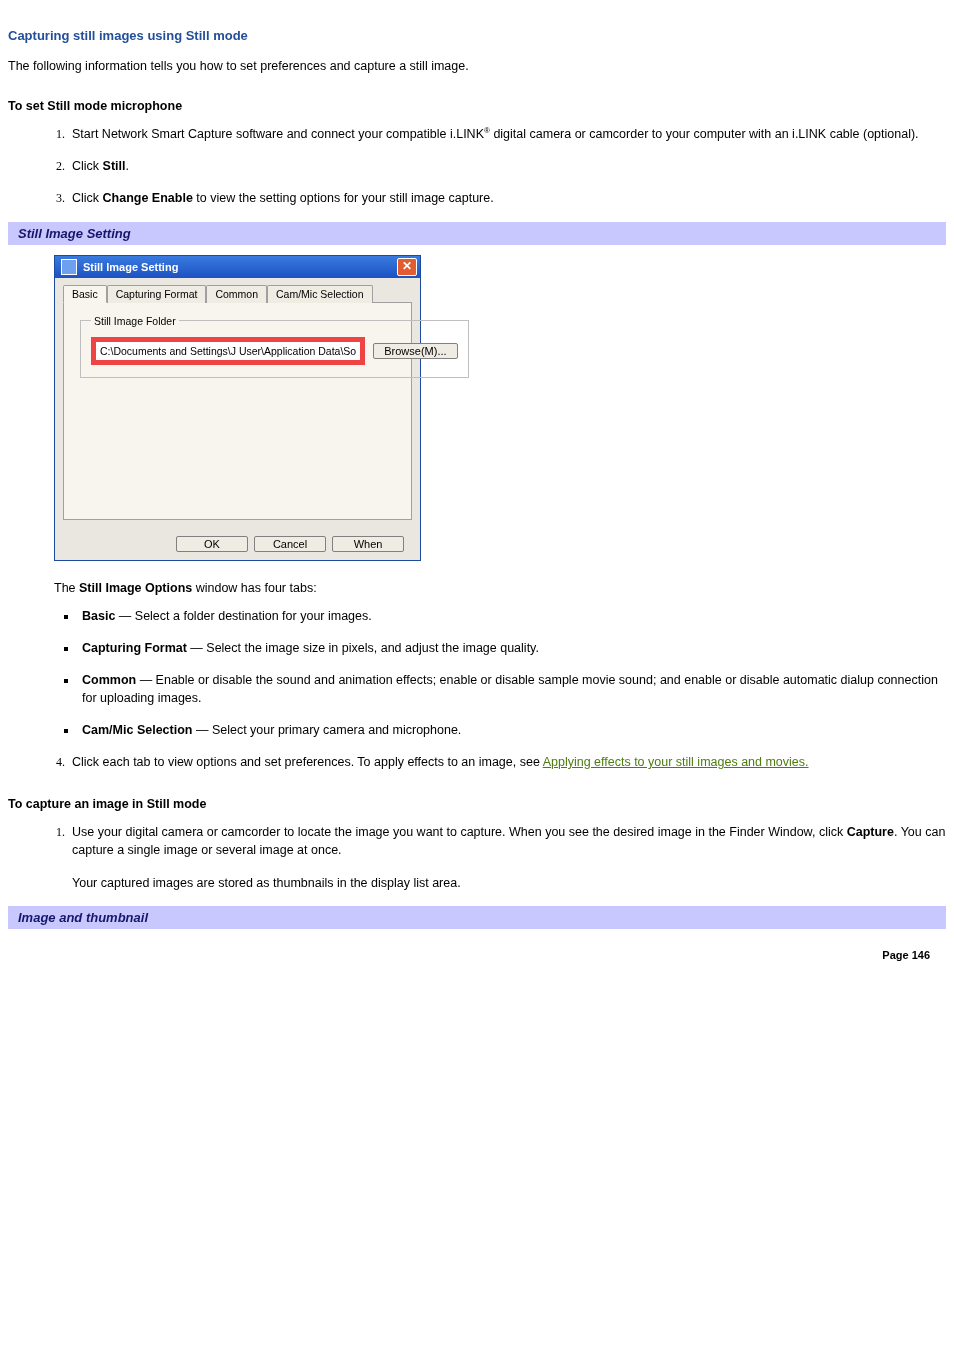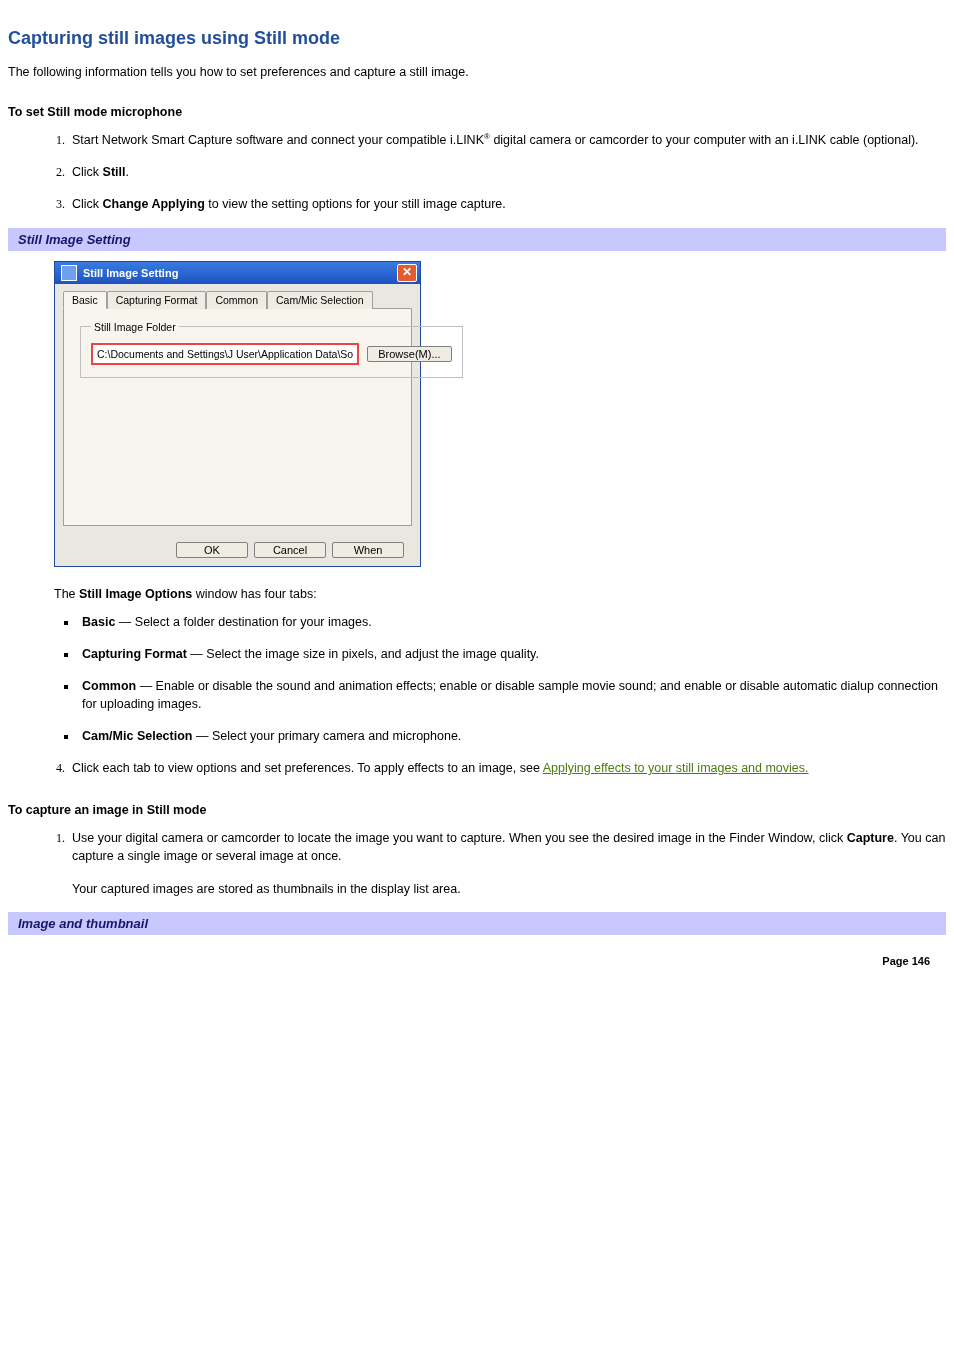--- a/index.html
+++ b/index.html
@@ -5,21 +5,21 @@
   body {
     font-family: Verdana, Geneva, sans-serif;
     font-size: 12.5px;
     color: #000;
     margin: 8px;
     background: #fff;
   }
   .page-title {
     color: #234f9a;
     font-weight: bold;
-    font-size: 18px;
+    font-size: 13px;
     margin: 20px 0 16px 0;
   }
   .intro {
     margin: 0 0 22px 0;
   }
   .section-hdr {
     font-weight: bold;
     margin: 26px 0 12px 0;
   }
   ol.numlist {
@@ -128,21 +128,21 @@
     font-size: 10.5px;
     padding: 0 3px;
   }
   .folder-row {
     display: flex;
     align-items: center;
     gap: 8px;
   }
   .path-box {
     flex: 1;
-    border: 2px solid #ef4444;
+    border: 5px solid #ef4444;
     background: #fff;
     font-size: 10.5px;
     padding: 2px 4px;
     height: 14px;
     line-height: 14px;
     overflow: hidden;
     white-space: nowrap;
   }
   .win-btn {
     font-size: 11px;
@@ -192,21 +192,21 @@
 <div class="section-hdr">To set Still mode microphone</div>
 
 <ol class="numlist">
   <li>
     <span>Start Network Smart Capture software and connect your compatible i.LINK</span><sup class="reg">®</sup><span> digital camera or camcorder to your computer with an i.LINK cable (optional).</span>
   </li>
   <li>
     <span>Click </span><b>Still</b><span>.</span>
   </li>
   <li>
-    <span>Click </span><b>Change Applying</b><span> to view the setting options for your still image capture.</span>
+    <span>Click </span><b>Change Enable</b><span> to view the setting options for your still image capture.</span>
   </li>
 </ol>
 
 <div class="caption-bar">Still Image Setting</div>
 
 <div class="dialog-shell">
   <div class="dialog-titlebar">
     <span class="icon"></span>
     <span class="title">Still Image Setting</span>
     <span class="close">✕</span>

